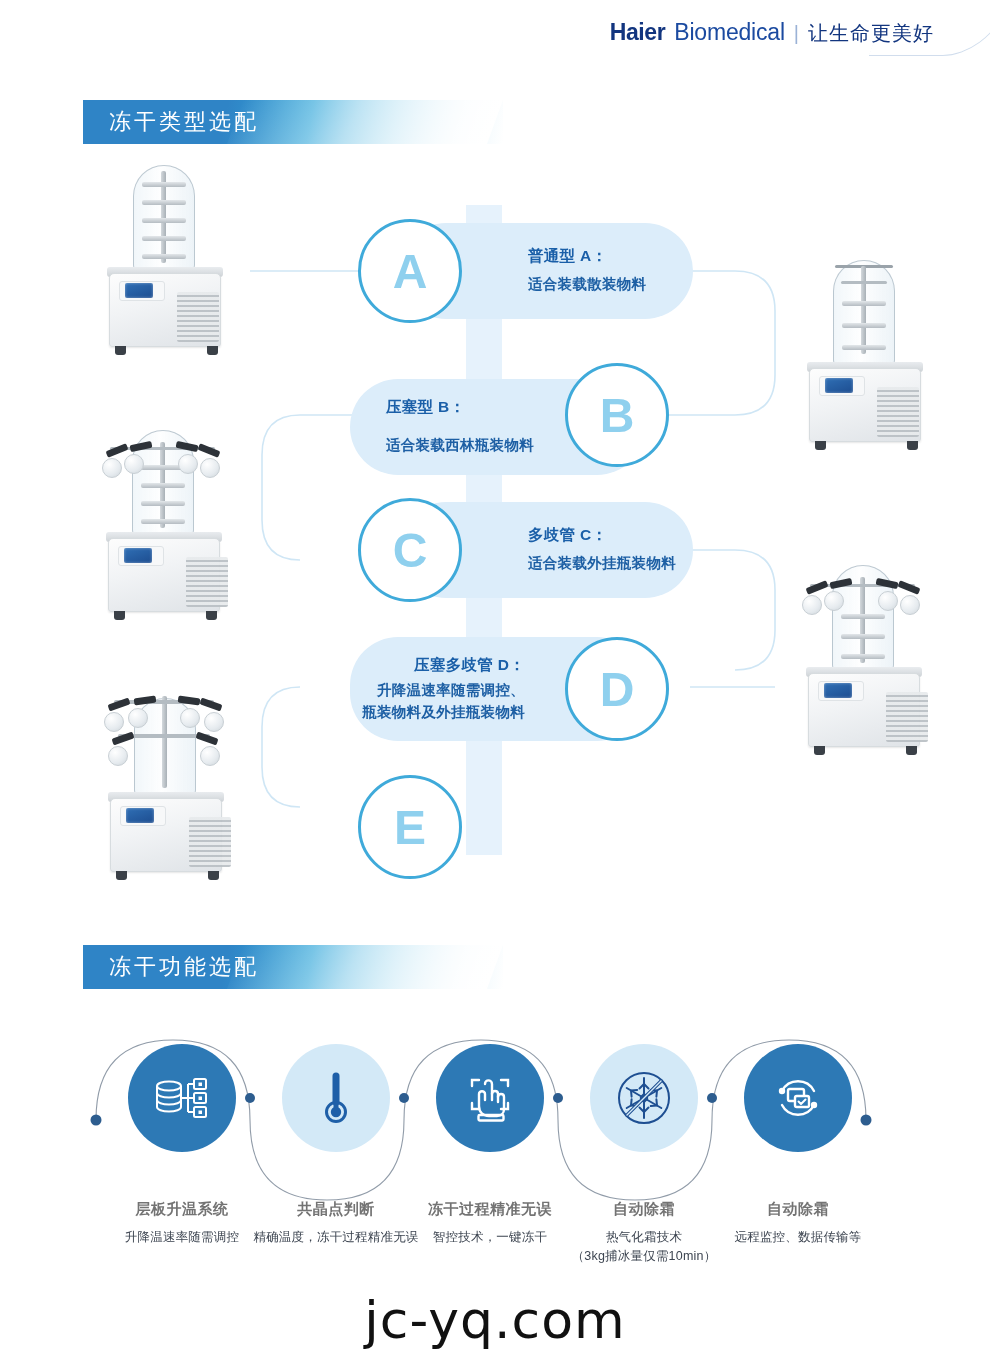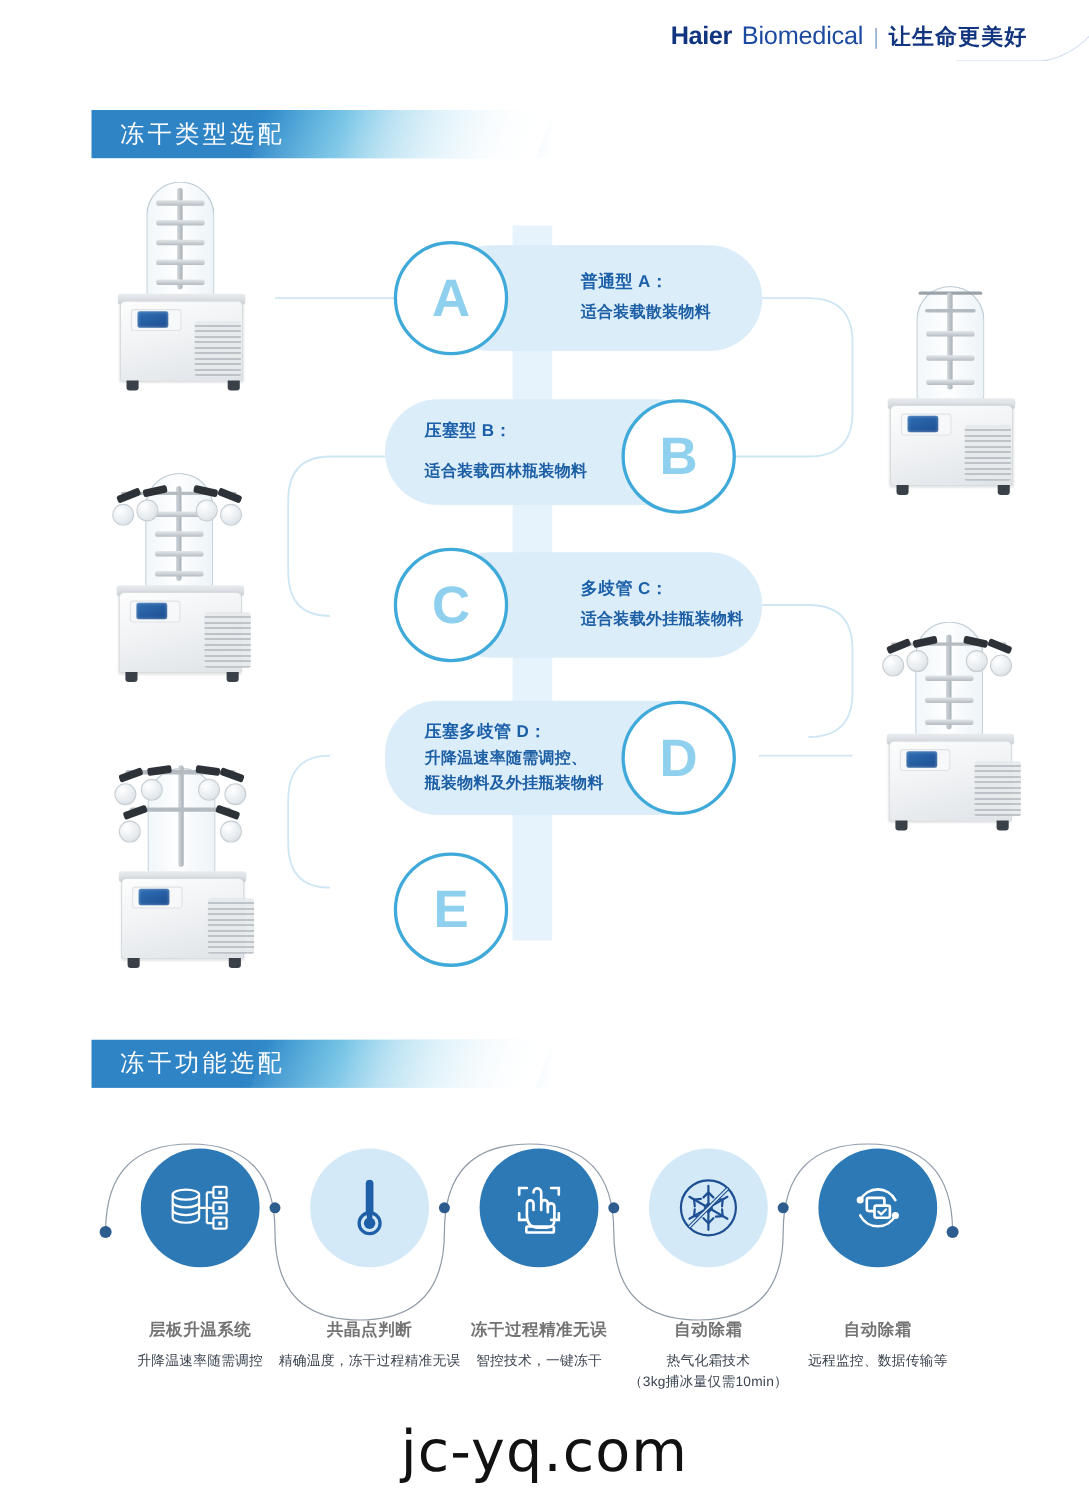--- a/index.html
+++ b/index.html
@@ -23,21 +23,21 @@
   .brand-haier {
     font-size: 23px; font-weight: 700; color: #12357f;
     letter-spacing: -0.4px; font-family: "Liberation Sans", sans-serif;
   }
   .brand-bio {
     font-size: 23px; font-weight: 400; color: #1b4aa0;
     letter-spacing: -0.2px;
   }
   .brand-div { font-size: 20px; color: #9bb2d6; font-weight: 300; }
   .brand-slogan {
-    font-size: 20px; font-weight: 700; color: #12357f; letter-spacing: 1px;
+    font-size: 20px; font-weight: 400; color: #12357f; letter-spacing: 1px;
   }
   .brand-swoosh {
     position: absolute; right: -8px; top: 4px; width: 120px; height: 52px;
     border-bottom: 1.4px solid #c9d8ea;
     border-right: 1.4px solid #c9d8ea;
     border-bottom-right-radius: 46px;
     transform: skewX(-20deg);
     opacity: .85;
   }
 
@@ -80,21 +80,21 @@
   .card.right { padding-left: 130px; padding-right: 26px; }
   .card.left  { padding-left: 36px;  padding-right: 120px; }
   .card .ttl {
     font-size: 15.5px; font-weight: 700; color: #1a5fa8;
     letter-spacing: .3px; margin-bottom: 7px; white-space: nowrap;
   }
   .card .dsc {
     font-size: 14.5px; font-weight: 700; color: #1d5fa4;
     letter-spacing: .3px; line-height: 1.45; white-space: nowrap;
   }
-  .card.tall { height: 104px; }
+  .card.tall { height: 104px; align-items: flex-end; }
   .card.tall .ttl { margin-bottom: 4px; }
 
   .bubble {
     position: absolute; width: 104px; height: 104px; border-radius: 50%;
     border: 3.2px solid #3faada; background: #ffffff;
     display: flex; align-items: center; justify-content: center;
     font-size: 48px; font-weight: 700; color: #8fd0ee;
     font-family: "Liberation Sans", sans-serif;
   }
 
@@ -242,21 +242,21 @@
       <div class="dry-shelf" style="bottom:168px;"></div>
       <div class="dry-top"></div>
       <div class="dry-body"></div>
       <div class="dry-panel"></div>
       <div class="dry-screen"></div>
       <div class="dry-vent"></div>
       <div class="dry-foot" style="left:20px;"></div>
       <div class="dry-foot" style="left:112px;"></div>
     </div>
 
-    <div class="card left" style="left:350px; top:188px; width:295px;gap:10px;">
+    <div class="card left" style="left:350px; top:204px; width:295px;gap:10px;">
       <div class="ttl">压塞型 B：</div>
       <div class="dsc">适合装载西林瓶装物料</div>
     </div>
     <div class="bubble" style="left:565px; top:188px;">
       <span>B</span>
     </div>
 
     <div class="dryer" style="left:795px; top:90px; width:140px; height:185px;">
       <div class="dry-dome"></div>
       <div class="stopper-bar" style="left:40px; bottom:182px; width:58px;"></div>

